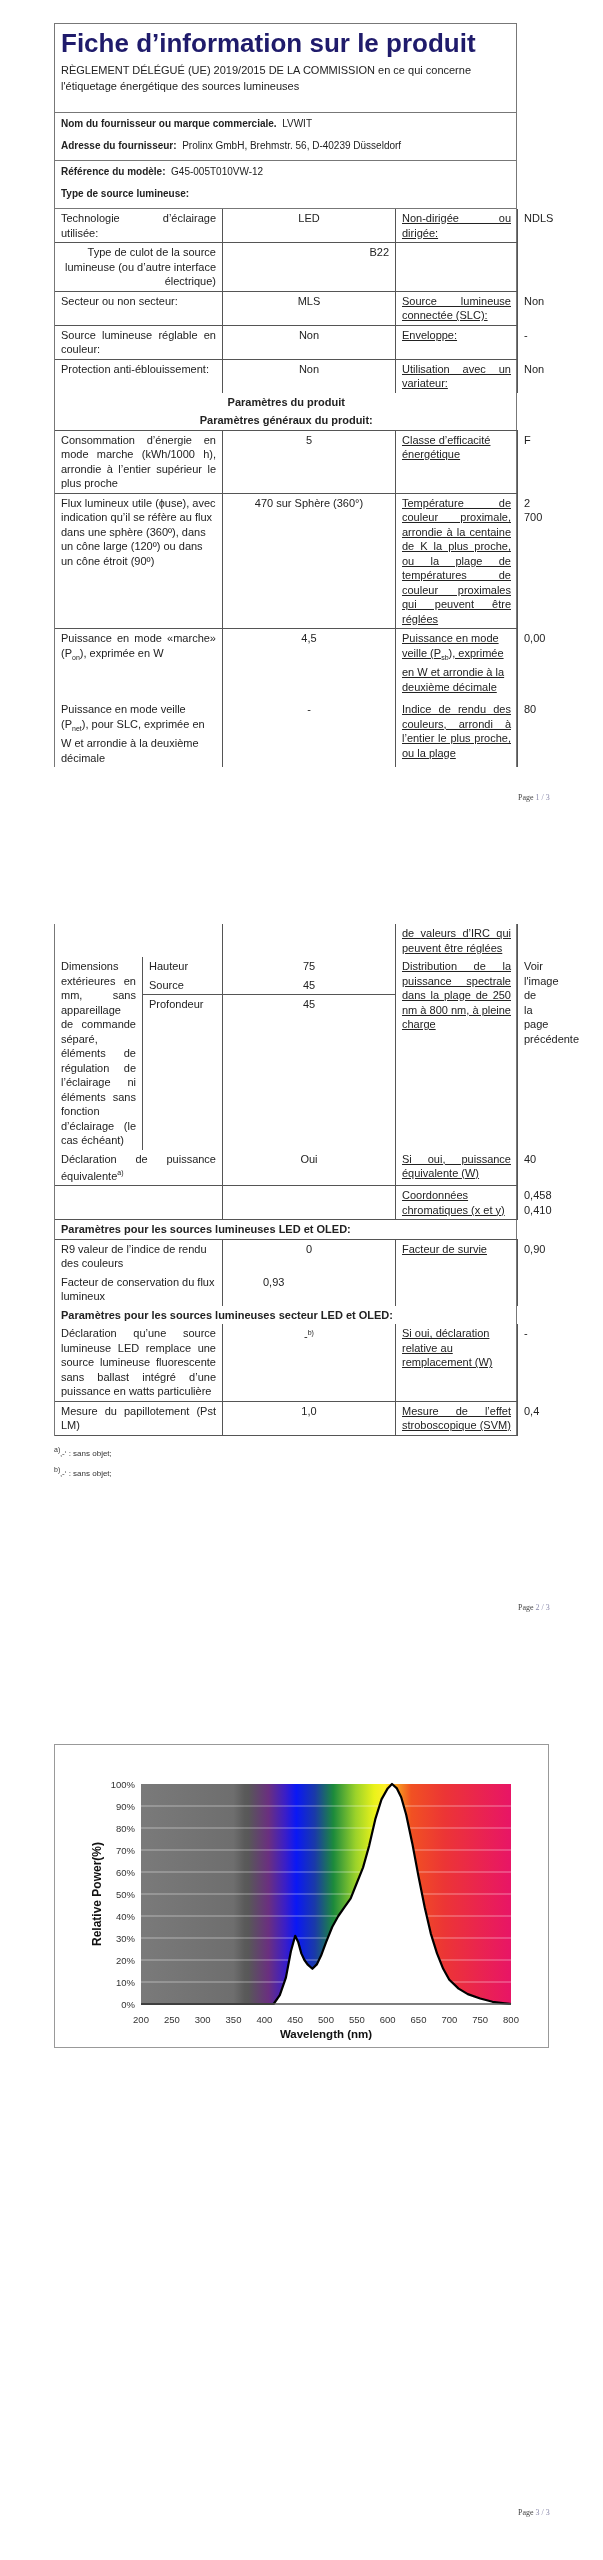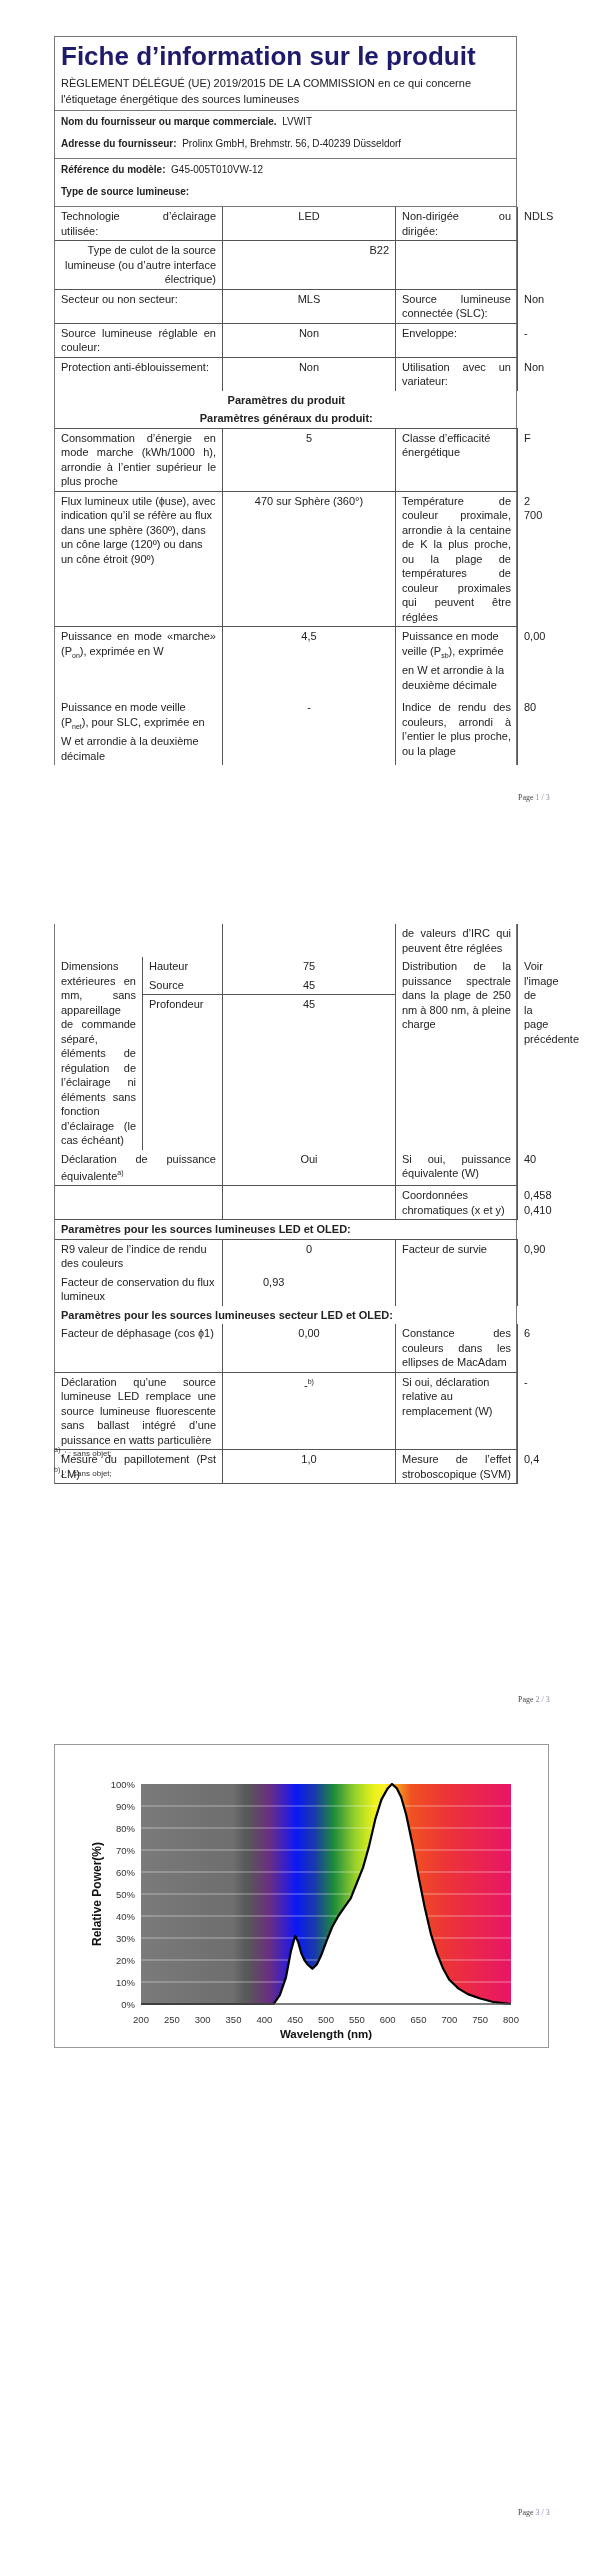--- a/index.html
+++ b/index.html
@@ -2,45 +2,45 @@
 <html><head>
 <meta charset="utf-8">
 <style>
   html, body { margin:0; padding:0; background:#ffffff; }
   body { width:603px; height:2560px; position:relative; overflow:hidden;
          font-family:"Liberation Sans", sans-serif; color:#222; }
   .page { position:absolute; left:0; width:603px; }
   .frame { position:absolute; left:54px; width:461px; border:1px solid #777; border-bottom:none; }
   .title { font-family:"Liberation Sans", sans-serif; font-weight:bold; font-size:26px; color:#1f1b6b;
            padding:4px 0 0 6px; line-height:30px; }
-  .reg { font-size:11px; line-height:16px; padding:4px 6px 3px 6px; border-bottom:1px solid #777; }
+  .reg { font-size:11px; line-height:16px; padding:4px 6px 18px 6px; border-bottom:1px solid #777; }
   .info { font-size:10px; line-height:16px; padding:3px 6px; }
   .info b { font-weight:bold; }
   .sep { border-bottom:1px solid #777; }
   table { border-collapse:collapse; width:100%; table-layout:fixed; font-size:11px; line-height:14.5px; }
   td { vertical-align:top; padding:2px 6px; }
   td.c1 { width:155px; text-align:justify; }
   td.c2 { width:160px; text-align:center; }
-  td.c3 { width:109px; text-align:justify; }
+  td.c3 { width:109px; text-align:justify;text-decoration:underline; }
   td.c4 { text-align:center; }
   .bl { border-left:1px solid #555; }
   .bb { border-bottom:1px solid #555; }
   .sect { text-align:center; font-weight:bold; }
   .lsect { font-weight:bold; text-align:left; }
   .pageno { position:absolute; left:518px; font-family:"Liberation Serif", serif; font-size:8px; color:#444; }
   .pageno .n { color:#8888aa; }
   .foot { position:absolute; left:54px; font-size:8px; color:#333; line-height:16px; }
   sup, sub { font-size:7px; }
   .chartframe { position:absolute; left:54px; top:1744px; width:493px; height:302px; border:1px solid #999; background:#fff; }
 </style>
 </head>
 <body>
 
 <div class="page">
-  <div class="frame" style="top:36px;">
+  <div class="frame" style="top:23px;">
     <div class="title">Fiche d’information sur le produit</div>
     <div class="reg">RÈGLEMENT DÉLÉGUÉ (UE) 2019/2015 DE LA COMMISSION en ce qui concerne l'étiquetage énergétique des sources lumineuses</div>
     <div class="info"><b>Nom du fournisseur ou marque commerciale.</b>&nbsp; <span>LVWIT</span></div>
     <div class="info sep" style="padding-bottom:6px;"><b>Adresse du fournisseur:</b>&nbsp; <span>Prolinx GmbH, Brehmstr. 56, D-40239 Düsseldorf</span></div>
     <div class="info"><b>Référence du modèle:</b>&nbsp; <span>G45-005T010VW-12</span></div>
     <div class="info sep" style="padding-bottom:6px;"><b>Type de source lumineuse:</b></div>
 
     <table>
       <tbody>
           <tr class="bb">
@@ -165,45 +165,39 @@
       <tr>
         <td class="c1" style="text-align:left;">Facteur de conservation du flux lumineux</td>
         <td class="c2 bl" style="text-align:left;padding-left:40px;">0,93</td>
         <td class="c3 bl"></td>
         <td class="c4 bl"></td>
       </tr>
       <tr>
         <td colspan="4" class="lsect">Paramètres pour les sources lumineuses secteur LED et OLED:</td>
       </tr>
       <tr class="bb">
-        <td class="c1" style="text-align:left;">Facteur de déphasage (cos ɸ1)</td>
-        <td class="c2 bl">0,00</td>
-        <td class="c3 bl">Constance des couleurs dans les ellipses de MacAdam</td>
-        <td class="c4 bl">6</td>
-      </tr>
-      <tr class="bb">
         <td class="c1">Déclaration qu’une source lumineuse LED remplace une source lumineuse fluorescente sans ballast intégré d’une puissance en watts particulière</td>
         <td class="c2 bl"><span>-</span><sup>b)</sup></td>
         <td class="c3 bl" style="text-align:left;">Si oui, déclaration relative au remplacement (W)</td>
         <td class="c4 bl">-</td>
       </tr>
       <tr class="bb">
         <td class="c1">Mesure du papillotement (Pst LM)</td>
         <td class="c2 bl">1,0</td>
         <td class="c3 bl">Mesure de l’effet stroboscopique (SVM)</td>
         <td class="c4 bl">0,4</td>
       </tr>
     </tbody>
       </table>
   </div>
   <div class="foot" style="top:1442px;">
     <div><sup>a)</sup><span>‚-‘ : sans objet;</span></div>
     <div><sup>b)</sup><span>‚-‘ : sans objet;</span></div>
   </div>
-  <div class="pageno" style="top:1695px;"><span>Page</span> <span class="n">2</span><span class="n"> / 3</span></div>
+  <div class="pageno" style="top:1603px;"><span>Page</span> <span class="n">2</span><span class="n"> / 3</span></div>
 </div>
 
 <div class="page">
   <div class="chartframe">
     <svg id="chart" width="493" height="302" viewBox="0 0 493 302">
       <defs>
         <linearGradient id="spec" x1="0" x2="1" y1="0" y2="0">
           <stop offset="0" stop-color="#7a7a7a"></stop>
           <stop offset="0.25" stop-color="#6e6e6e"></stop>
           <stop offset="0.28" stop-color="#5a5a5a"></stop>

